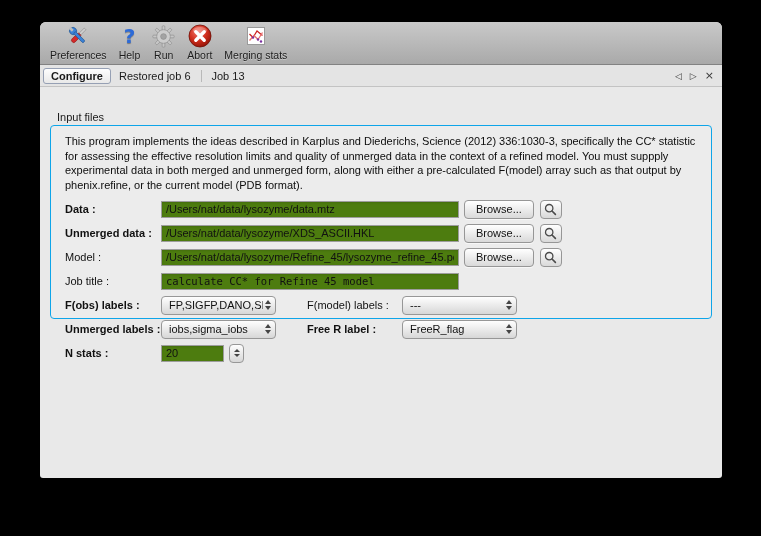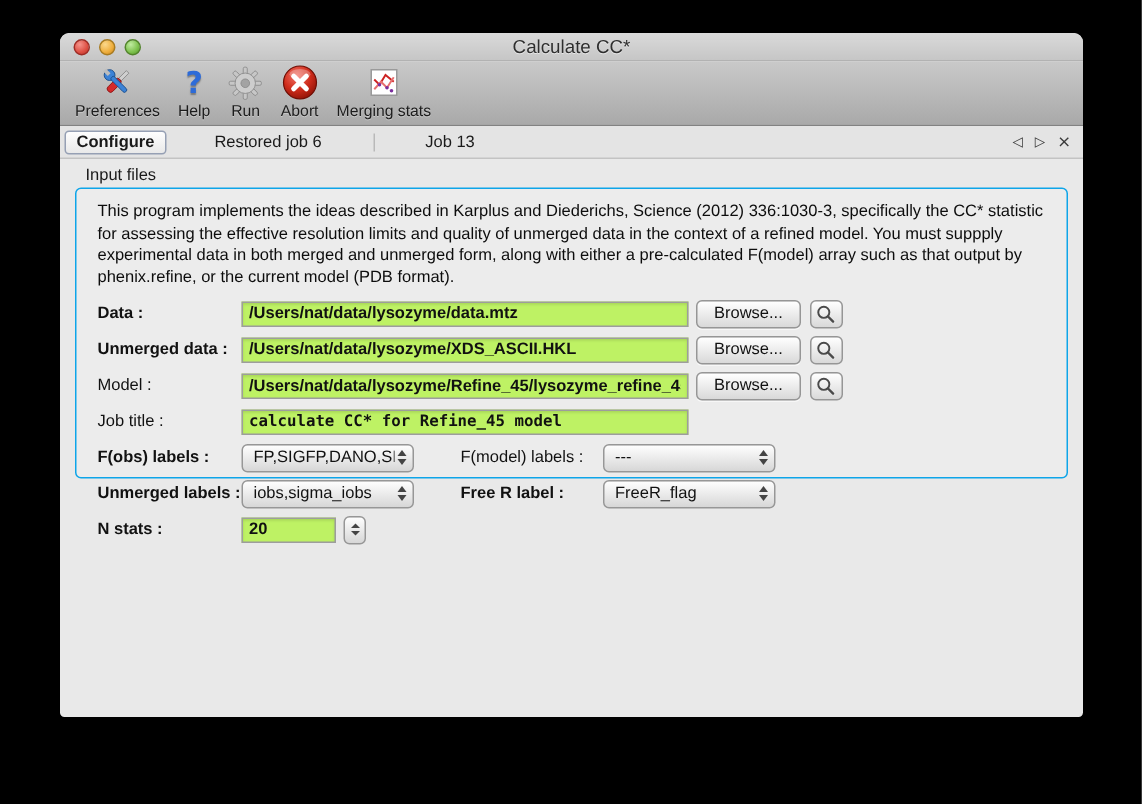--- a/index.html
+++ b/index.html
@@ -29,21 +29,21 @@
   .tbitem { display:flex; flex-direction:column; align-items:center; gap:1px;
             padding:1px 4px; cursor:default; }
   .tbicon { height:24px; display:flex; align-items:center; justify-content:center; }
   .tblabel { font-size:10.5px; color:#1c1c1c; white-space:nowrap;
              text-shadow:0 1px 0 rgba(255,255,255,.35); }
   .help-q { font-family:"DejaVu Sans", sans-serif; font-size:20px; font-weight:bold;
             color:#2d6bd8; line-height:24px; text-shadow:0 1px 1px rgba(0,0,0,.35); }
 
   
   .tabbar { height:22px; background:#e4e4e4; border-bottom:1px solid #c3c3c3;
-            display:flex; align-items:center; padding:0 8px 0 3px; font-size:11px;gap:24px; }
+            display:flex; align-items:center; padding:0 8px 0 3px; font-size:11px; }
   .tab { padding:2px 8px; color:#1a1a1a; white-space:nowrap; }
   .tab.selected { font-weight:bold; background:linear-gradient(#fefefe,#e9e9e9);
                   border:1px solid #96a0b4; border-radius:3px; padding:1px 7px; }
   .tabdiv { width:1px; height:12px; background:#b9b9b9; margin:0 2px; }
   .tab-ctrls { margin-left:auto; display:flex; align-items:center; gap:8px;
                font-family:"DejaVu Sans", sans-serif; color:#3a3a3a; }
   .tab-arrow { font-size:9px; }
   .tab-close { font-size:11px; }
 
   
@@ -51,23 +51,23 @@
   .section-label { font-size:11px; color:#1a1a1a; margin:3px 0 2px 17px; }
   .groupbox { margin:0 10px; border:1px solid #0ea5e9; border-radius:4px;
               background:#ececec; padding:8px 14px; height:194px; }
   .desc { font-size:11px; line-height:14.5px; color:#0d0d0d; margin-bottom:8px; }
 
   .row { display:flex; align-items:center; height:18px; margin-bottom:6px; }
   .lbl { width:96px; font-size:11px; color:#111; flex:none; }
   .lbl2 { width:95px; font-size:11px; color:#111; flex:none; margin-left:31px; }
   .b { font-weight:bold; }
 
-  input.path { width:298px; height:17px; border:1px solid #9d9d9d; background:#bef264;
+  input.path { width:298px; height:17px; border:1px solid #9d9d9d; background:#4d7c0f;
                font-family:"Liberation Sans", sans-serif; font-size:11px; color:#111;
-               padding:0 4px; box-shadow:inset 0 1px 2px rgba(0,0,0,.12);font-weight:bold; }
+               padding:0 4px; box-shadow:inset 0 1px 2px rgba(0,0,0,.12); }
   input.mono { font-family:"DejaVu Sans Mono", monospace; font-size:10.5px; }
   input.small { width:63px; }
 
   .btn { margin-left:5px; height:19px; padding:0 11px; font-size:11px; color:#111;
          background:linear-gradient(#ffffff,#d9d9d9); border:1px solid #969696;
          border-radius:4px; box-shadow:0 1px 0 rgba(255,255,255,.6); cursor:default; }
   .magbtn { margin-left:6px; width:22px; height:19px;
             background:linear-gradient(#ffffff,#d9d9d9); border:1px solid #969696;
             border-radius:4px; display:flex; align-items:center; justify-content:center; }
 
@@ -99,28 +99,20 @@
          border:1px solid #222; }
   .status-text { position:absolute; left:24px; top:3px; }
   .sb-sep { position:absolute; left:445px; top:0; bottom:0; width:1px; background:#aeaeae; }
   .project-text { position:absolute; left:456px; top:3px; }
 </style>
 </head>
 <body>
 
 <div class="window">
 
-  <div class="titlebar">
-    <div class="traffic">
-      <span class="tl red"></span>
-      <span class="tl yellow"></span>
-      <span class="tl green"></span>
-    </div>
-    <div class="wtitle">Calculate CC*</div>
-  </div>
 
   <div class="toolbar">
 
     <div class="tbitem">
       <div class="tbicon">
         <svg width="24" height="24" viewBox="0 0 24 24">
           <g transform="rotate(45 12 12)">
             <rect x="10.8" y="2" width="2.4" height="7.5" fill="#cfcfcf" stroke="#7e7e7e" stroke-width="0.5"></rect>
             <rect x="9.8" y="9.2" width="4.4" height="11" rx="2" fill="#d42a2a" stroke="#8d1414" stroke-width="0.6"></rect>
           </g>

